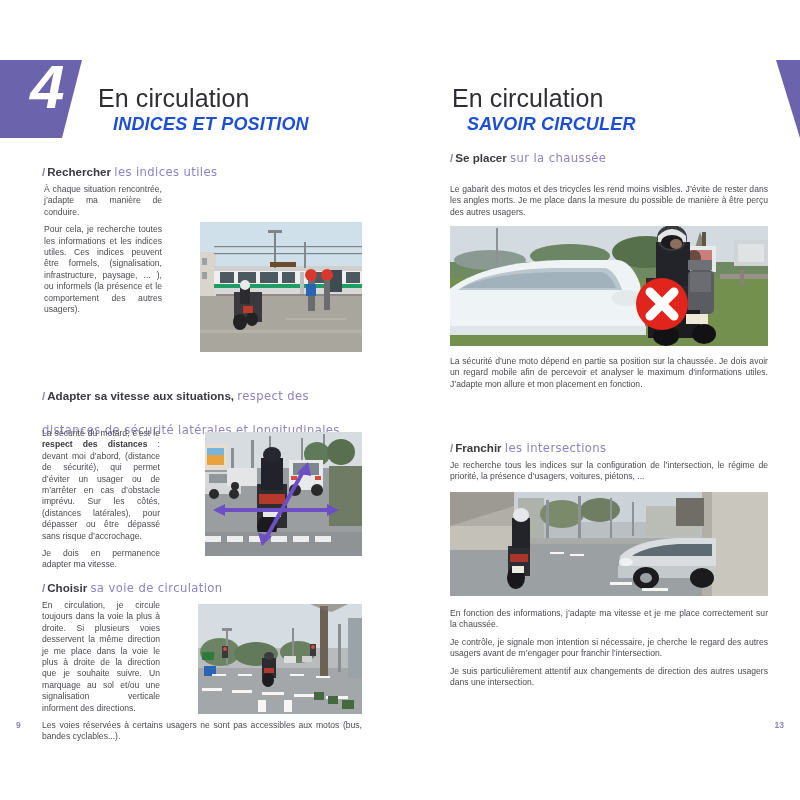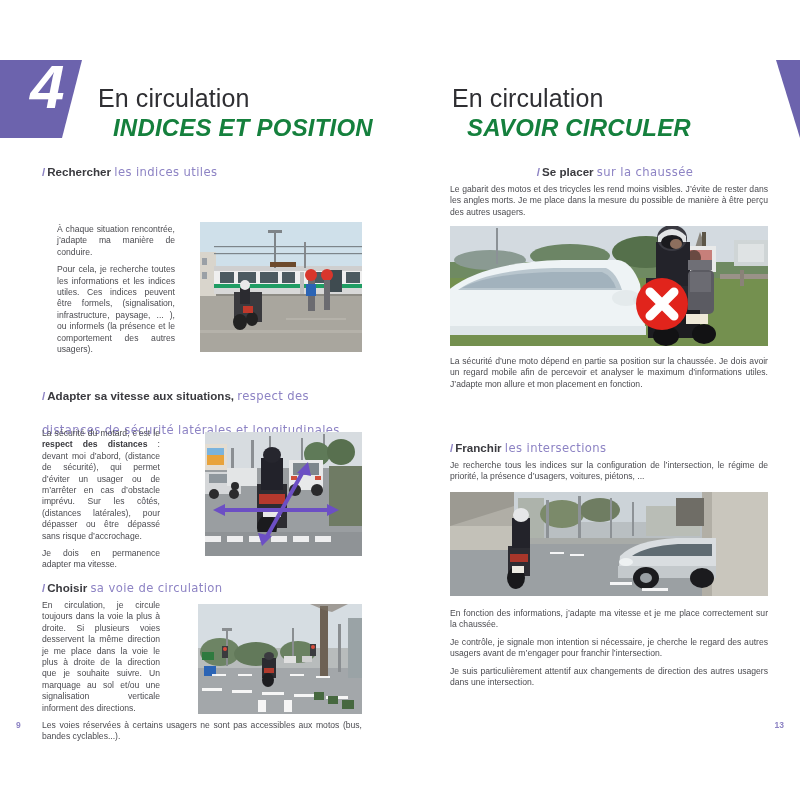--- a/index.html
+++ b/index.html
@@ -45,21 +45,21 @@
     position:absolute;right:0;top:24px;width:0;height:0;
     border-left:24px solid transparent;
     border-top:78px solid #6c63ad;
   }
 
   .page-head{position:absolute;}
   .head-line1{
     font-size:25px;color:#2f2f33;font-weight:400;letter-spacing:.1px;
   }
   .head-line2{
-    font-size:24px;color:#15803d;font-weight:bold;font-style:italic;
+    font-size:18px;color:#1d4ed8;font-weight:bold;font-style:italic;
     letter-spacing:.2px;margin-top:1px;
   }
 
   
   .sec-head{
     font-size:11.6px;line-height:15px;color:#3a3a3f;font-weight:bold;
   }
   .sec-head .slash{color:#8d83c4;font-weight:bold;margin-right:2px;}
   .sec-head .hand{
     color:#8d83c4;font-weight:normal;font-style:normal;
@@ -108,21 +108,21 @@
       <div class="page-head" style="left:98px;top:48px;">
         <div class="head-line1">En circulation</div>
         <div class="head-line2" style="margin-left:15px;">INDICES ET POSITION</div>
       </div>
 
       <div class="sec-head" style="position:absolute;left:42px;top:128px;width:320px;">
         <span class="slash">/</span><span>Rechercher</span>
         <span class="hand">les indices utiles</span>
       </div>
 
-      <div class="body-txt col-narrow" style="position:absolute;left:57px;top:148px;margin-top:40px;">
+      <div class="body-txt col-narrow" style="position:absolute;left:44px;top:148px;">
         <p>À chaque situation rencontrée, j’adapte ma manière de conduire.</p>
         <p>Pour cela, je recherche toutes les informations et les indices utiles. Ces indices peuvent être formels, (signalisation, infrastructure, paysage, ... ), ou informels (la présence et le comportement des autres usagers).</p>
       </div>
 
       <div class="photo" style="left:200px;top:186px;width:162px;height:130px;">
         <svg width="162" height="130" viewBox="0 0 162 130">
           <rect width="162" height="130" fill="#cfe0ea"></rect>
           <rect y="72" width="162" height="58" fill="#a9a69e"></rect>
           <rect y="68" width="162" height="6" fill="#8e8c85"></rect>
           <rect x="0" y="30" width="16" height="44" fill="#d9d5cc"></rect>
@@ -295,21 +295,21 @@
 
     <div class="right-page">
 
       <div class="right-wedge"></div>
 
       <div class="page-head" style="left:52px;top:48px;">
         <div class="head-line1">En circulation</div>
         <div class="head-line2" style="margin-left:15px;">SAVOIR CIRCULER</div>
       </div>
 
-      <div class="sec-head" style="position:absolute;left:50px;top:128px;width:330px;text-align:center;">
+      <div class="sec-head" style="position:absolute;left:50px;top:114px;width:330px;">
         <span class="slash">/</span><span>Se placer</span>
         <span class="hand">sur la chaussée</span>
       </div>
 
       <div class="body-txt" style="position:absolute;left:50px;top:148px;width:318px;">
         <p>Le gabarit des motos et des tricycles les rend moins visibles. J’évite de rester dans les angles morts. Je me place dans la mesure du possible de manière à être perçu des autres usagers.</p>
       </div>
 
       <div class="photo" style="left:50px;top:190px;width:318px;height:120px;">
         <svg width="318" height="120" viewBox="0 0 318 120">

